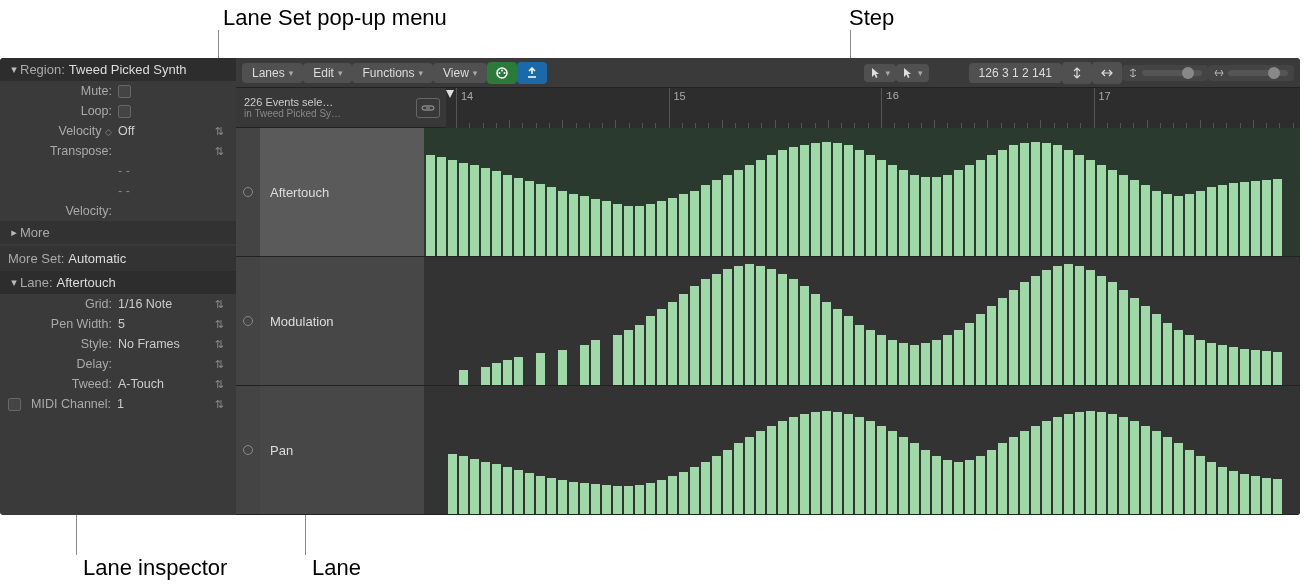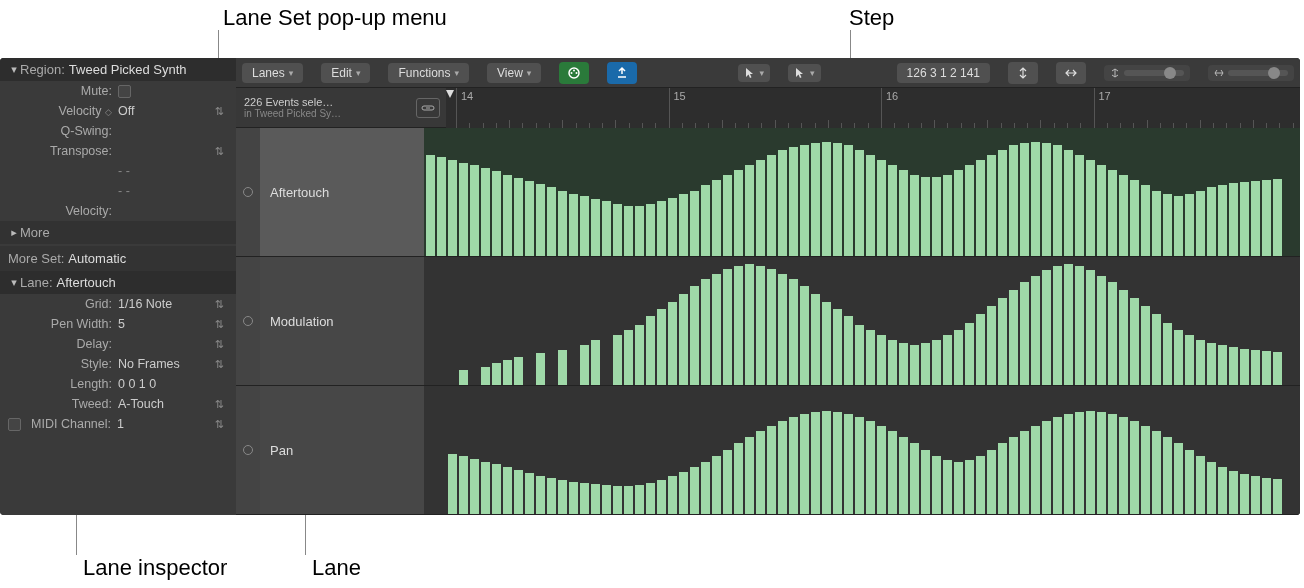--- a/index.html
+++ b/index.html
@@ -20,21 +20,21 @@
 .insp-header .val { color: #ddd; }
 .insp-row { display: flex; align-items: center; padding: 3px 8px; color: #aaa; }
 .insp-row .k { width: 110px; text-align: right; padding-right: 6px; font-size: 12.5px; }
 .insp-row .v { flex: 1; color: #ccc; display: flex; align-items: center; font-size: 12.5px; }
 .insp-row .arrows { color: #888; font-size: 10px; margin-left: auto; padding-right: 4px; }
 .insp-checkbox { width: 13px; height: 13px; border: 1px solid #666; background: #444; border-radius: 2px; }
 .section-row { display: flex; align-items: center; padding: 5px 8px; background: #333; color: #ddd; margin-top: 2px; }
 
 
 .editor { flex: 1; display: flex; flex-direction: column; background: #333; }
-.toolbar { height: 30px; background: #3a3a3a; border-bottom: 1px solid #222; display: flex; align-items: center; padding: 0 6px; gap: 18px; }
+.toolbar { height: 30px; background: #3a3a3a; border-bottom: 1px solid #222; display: flex; align-items: center; padding: 0 6px; gap: 0; }
 .tbtn { background: #505050; color: #ddd; padding: 3px 10px; border-radius: 4px; font-size: 12px; display: flex; align-items: center; gap: 4px; }
 .tbtn .dd { font-size: 9px; color: #aaa; }
 .tbtn-icon { background: #505050; width: 30px; height: 22px; border-radius: 4px; display: flex; align-items: center; justify-content: center; color: #ddd; font-size: 12px; }
 .tbtn-green { background: #2a7a3a; }
 .tbtn-blue { background: #1a6aaa; }
 .spacer { flex: 1; }
 .position-display { background: #505050; padding: 3px 10px; border-radius: 4px; color: #ddd; font-size: 12px; }
 .zoom-slider { width: 60px; height: 6px; background: #555; border-radius: 3px; position: relative; }
 .zoom-thumb { width: 12px; height: 12px; background: #888; border-radius: 50%; position: absolute; top: -3px; left: 40px; }
 .zoom-group { display: flex; align-items: center; gap: 4px; background: #444; padding: 3px 6px; border-radius: 4px; }
@@ -88,29 +88,31 @@
       <span class="val">Tweed Picked Synth</span>
     </div>
 
     <div class="insp-row">
       <div class="k">Mute:</div>
       <div class="v">
           <span class="insp-checkbox"></span>
         </div>
     </div>
     <div class="insp-row">
+      <div class="k">Loop:</div>
+      <div class="v">
+          <span class="insp-checkbox"></span>
+        </div>
+    </div>
+    <div class="insp-row">
       <div class="k"><span>Velocity</span> <span style="font-size:9px;color:#888">◇</span></div>
       <div class="v">
           <span>Off</span>
           <span class="arrows ud-arrows"></span>
         </div>
-    </div>
-    <div class="insp-row">
-      <div class="k">Q-Swing:</div>
-      <div class="v"></div>
     </div>
     <div class="insp-row">
       <div class="k">Transpose:</div>
       <div class="v">
           <span class="arrows ud-arrows"></span>
         </div>
     </div>
     <div class="insp-row">
       <div class="k"></div>
         <div class="v" style="color:#888">- -</div>
@@ -148,37 +150,31 @@
         </div>
     </div>
     <div class="insp-row">
       <div class="k">Pen Width:</div>
       <div class="v">
           <span>5</span>
           <span class="arrows ud-arrows"></span>
         </div>
     </div>
     <div class="insp-row">
+      <div class="k">Style:</div>
+      <div class="v">
+          <span>No Frames</span>
+          <span class="arrows ud-arrows"></span>
+        </div>
+    </div>
+    <div class="insp-row">
       <div class="k">Delay:</div>
       <div class="v">
           <span></span>
           <span class="arrows ud-arrows"></span>
-        </div>
-    </div>
-    <div class="insp-row">
-      <div class="k">Style:</div>
-      <div class="v">
-          <span>No Frames</span>
-          <span class="arrows ud-arrows"></span>
-        </div>
-    </div>
-    <div class="insp-row">
-      <div class="k">Length:</div>
-      <div class="v">
-          <span>0 0 1    0</span>
         </div>
     </div>
     <div class="insp-row">
       <div class="k">Tweed:</div>
       <div class="v">
           <span>A-Touch</span>
           <span class="arrows ud-arrows"></span>
         </div>
     </div>
     <div class="insp-row">
@@ -305,21 +301,21 @@
           <div class="ruler-tick minor" style="left: 302.188px;"></div>
           <div class="ruler-tick minor" style="left: 315.469px;"></div>
           <div class="ruler-tick" style="left: 328.75px;"></div>
           <div class="ruler-tick minor" style="left: 342.031px;"></div>
           <div class="ruler-tick minor" style="left: 355.312px;"></div>
           <div class="ruler-tick minor" style="left: 368.594px;"></div>
           <div class="ruler-tick" style="left: 381.875px;"></div>
           <div class="ruler-tick minor" style="left: 395.156px;"></div>
           <div class="ruler-tick minor" style="left: 408.438px;"></div>
           <div class="ruler-tick minor" style="left: 421.719px;"></div>
-          <div class="ruler-line" style="left: 435px;">16</div>
+          <div class="ruler-line" style="left: 435px; font-family: Liberation Mono, monospace;">16</div>
           <div class="ruler-tick minor" style="left: 448.281px;"></div>
           <div class="ruler-tick minor" style="left: 461.562px;"></div>
           <div class="ruler-tick minor" style="left: 474.844px;"></div>
           <div class="ruler-tick" style="left: 488.125px;"></div>
           <div class="ruler-tick minor" style="left: 501.406px;"></div>
           <div class="ruler-tick minor" style="left: 514.688px;"></div>
           <div class="ruler-tick minor" style="left: 527.969px;"></div>
           <div class="ruler-tick" style="left: 541.25px;"></div>
           <div class="ruler-tick minor" style="left: 554.531px;"></div>
           <div class="ruler-tick minor" style="left: 567.812px;"></div>

